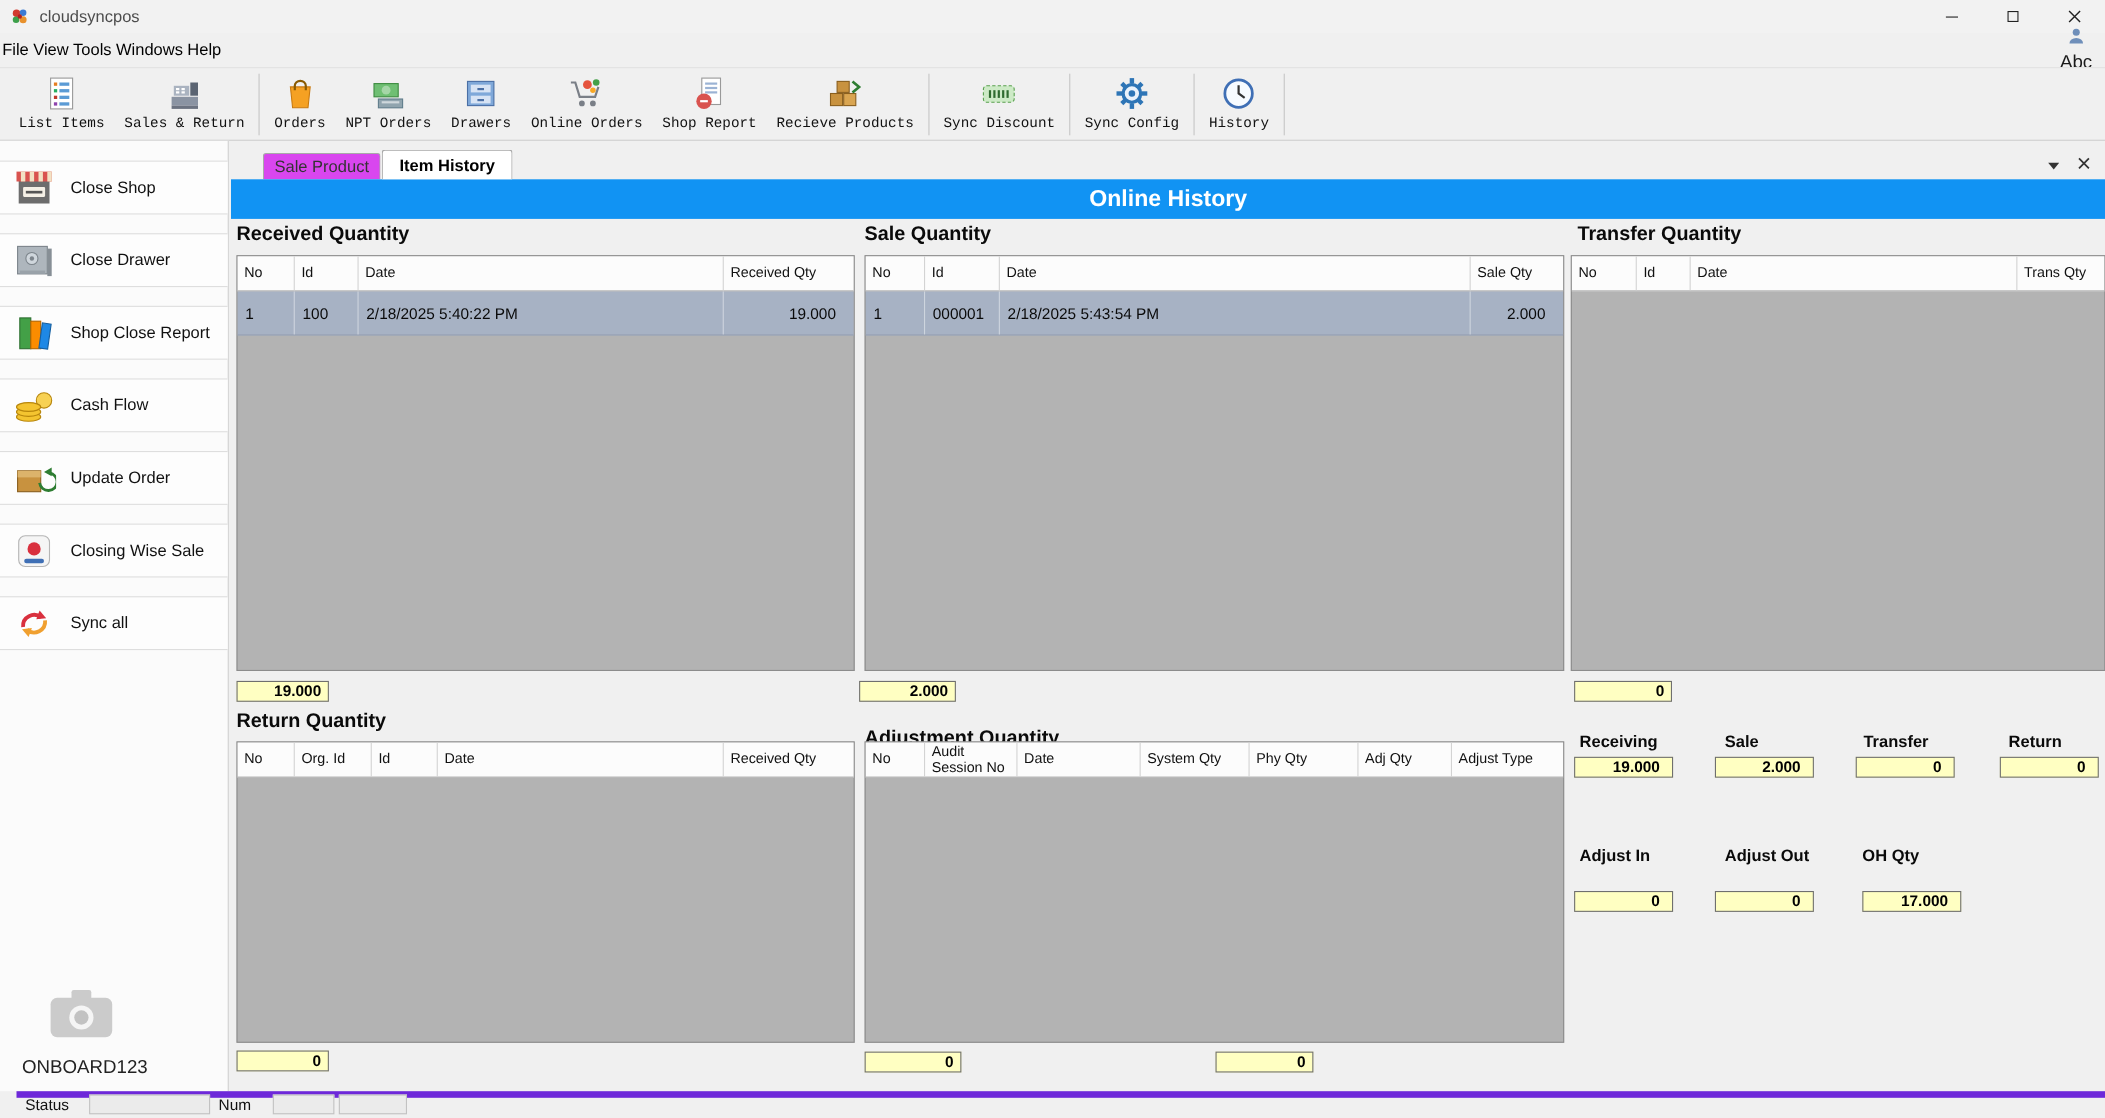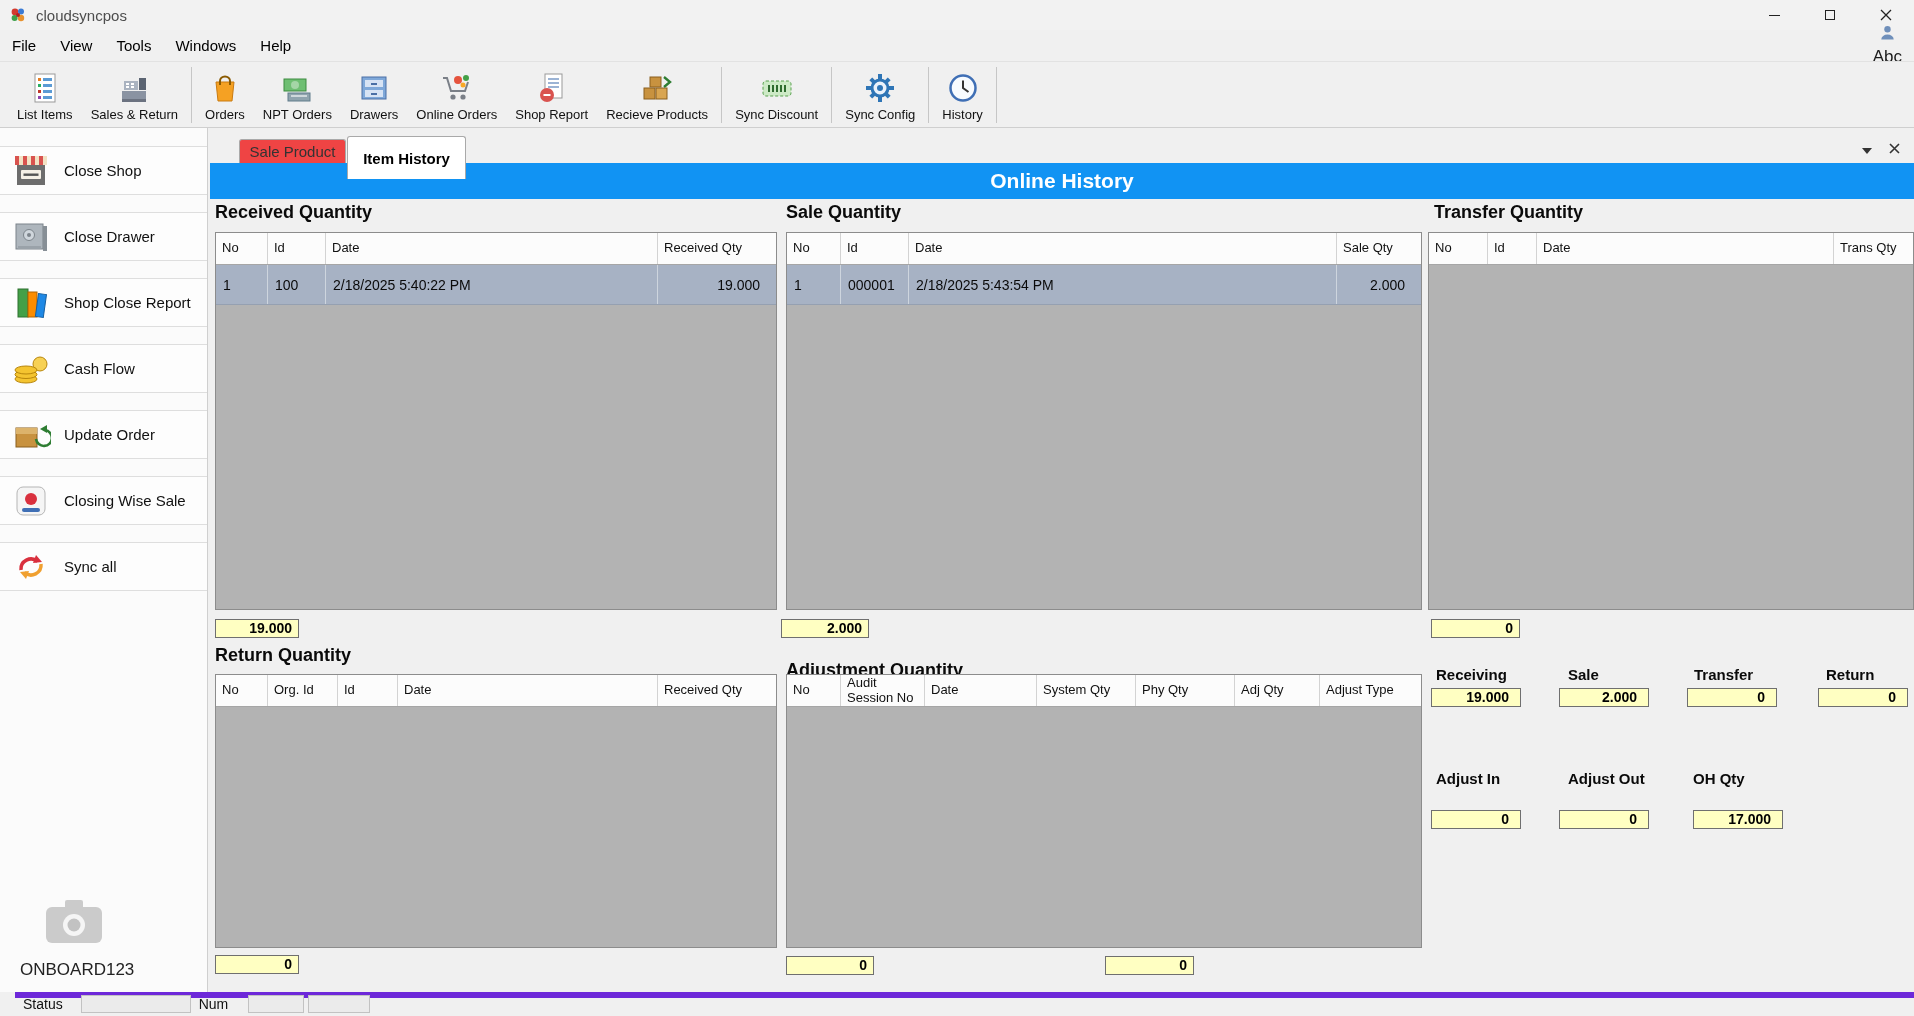--- a/index.html
+++ b/index.html
@@ -13,45 +13,45 @@
   .titlebar { position:absolute; left:0; top:0; width:100%; height:30px; background:#f2f2f2; display:flex; align-items:center; }
   .app-icon { margin-left:9px; display:flex; }
   .title-text { margin-left:9px; font-size:15px; color:#4d4d4d; }
   .win-controls { margin-left:auto; display:flex; height:100%; }
   .win-btn { width:56px; height:100%; display:flex; align-items:center; justify-content:center; }
   .min-glyph { width:11px; border-top:1px solid #222; display:block; }
   .max-glyph { width:10px; height:10px; border:1px solid #222; display:block; }
 
   
   .menubar { position:absolute; left:0; top:30px; width:100%; height:31px; background:#f0f0f0; display:flex; align-items:center; }
-  .menu-item { padding:0 12px; font-size:15px; height:100%; display:flex; align-items:center; }
+  .menu-item { padding:0 2px; font-size:15px; height:100%; display:flex; align-items:center; }
   .menu-right { margin-left:auto; display:flex; align-items:center; gap:6px; padding-right:12px;flex-direction:column; }
   .user-label { font-size:17px; color:#1a1a1a; }
 
   
   .toolbar { position:absolute; left:0; top:61px; width:100%; height:67px; background:#f0f0f0;
              border-top:1px solid #e2e2e2; border-bottom:1px solid #cfcfcf;
              display:flex; align-items:center; padding-left:8px; }
-  .tb-btn { display:flex; flex-direction:column; align-items:center; justify-content:flex-end; padding:2px 9px; height:58px; }
+  .tb-btn { display:flex; flex-direction:column; align-items:center; padding:2px 9px; height:58px;font-family:Liberation Mono, monospace; }
   .tb-label { font-size:13px; margin-top:2px; white-space:nowrap; color:#111; }
   .tb-sep { width:1px; height:56px; background:#c6c6c6; margin:0 4px; }
 
   
   .sidebar { position:absolute; left:0; top:128px; width:208px; height:864px; background:#fbfbfb; border-right:1px solid #cfcfcf; }
   .side-item { position:absolute; left:0; width:207px; height:49px; background:#fdfdfd;
                border-top:1px solid #dedede; border-bottom:1px solid #dedede; display:flex; align-items:center; }
   .side-icon { margin-left:11px; display:flex; }
   .side-label { margin-left:13px; font-size:15px; color:#111; }
   .camera-wrap { position:absolute; left:42px; top:765px; }
   .station-label { position:absolute; left:20px; top:832px; font-size:17px; color:#222; }
 
   
-  .tab { position:absolute; top:139px; height:24px; background:#ef4444; border:1px solid #a9a9a9; border-bottom:none;
+  .tab { position:absolute; top:139px; height:24px; background:#d946ef; border:1px solid #a9a9a9; border-bottom:none;
          border-radius:3px 3px 0 0; display:flex; align-items:center; justify-content:center; font-size:15px; color:#333; }
-  .tab.active { top:136px; height:43px; background:#ffffff; font-weight:bold; color:#000; z-index:2; }
+  .tab.active { top:136px; height:27px; background:#ffffff; font-weight:bold; color:#000; z-index:2; }
   .tab-caret { position:absolute; left:1862px; top:148px; width:0; height:0;
                border-left:5px solid transparent; border-right:5px solid transparent; border-top:6px solid #333; }
   .tab-close { position:absolute; left:1888px; top:142px; display:flex; }
 
   
   .banner { position:absolute; left:210px; top:163px; width:1704px; height:36px; background:#1193f3;
             color:#fff; font-weight:bold; font-size:21px; display:flex; align-items:center; justify-content:center; }
 
   
   .section-title { position:absolute; font-size:18px; font-weight:bold; color:#0a0a0a; }

